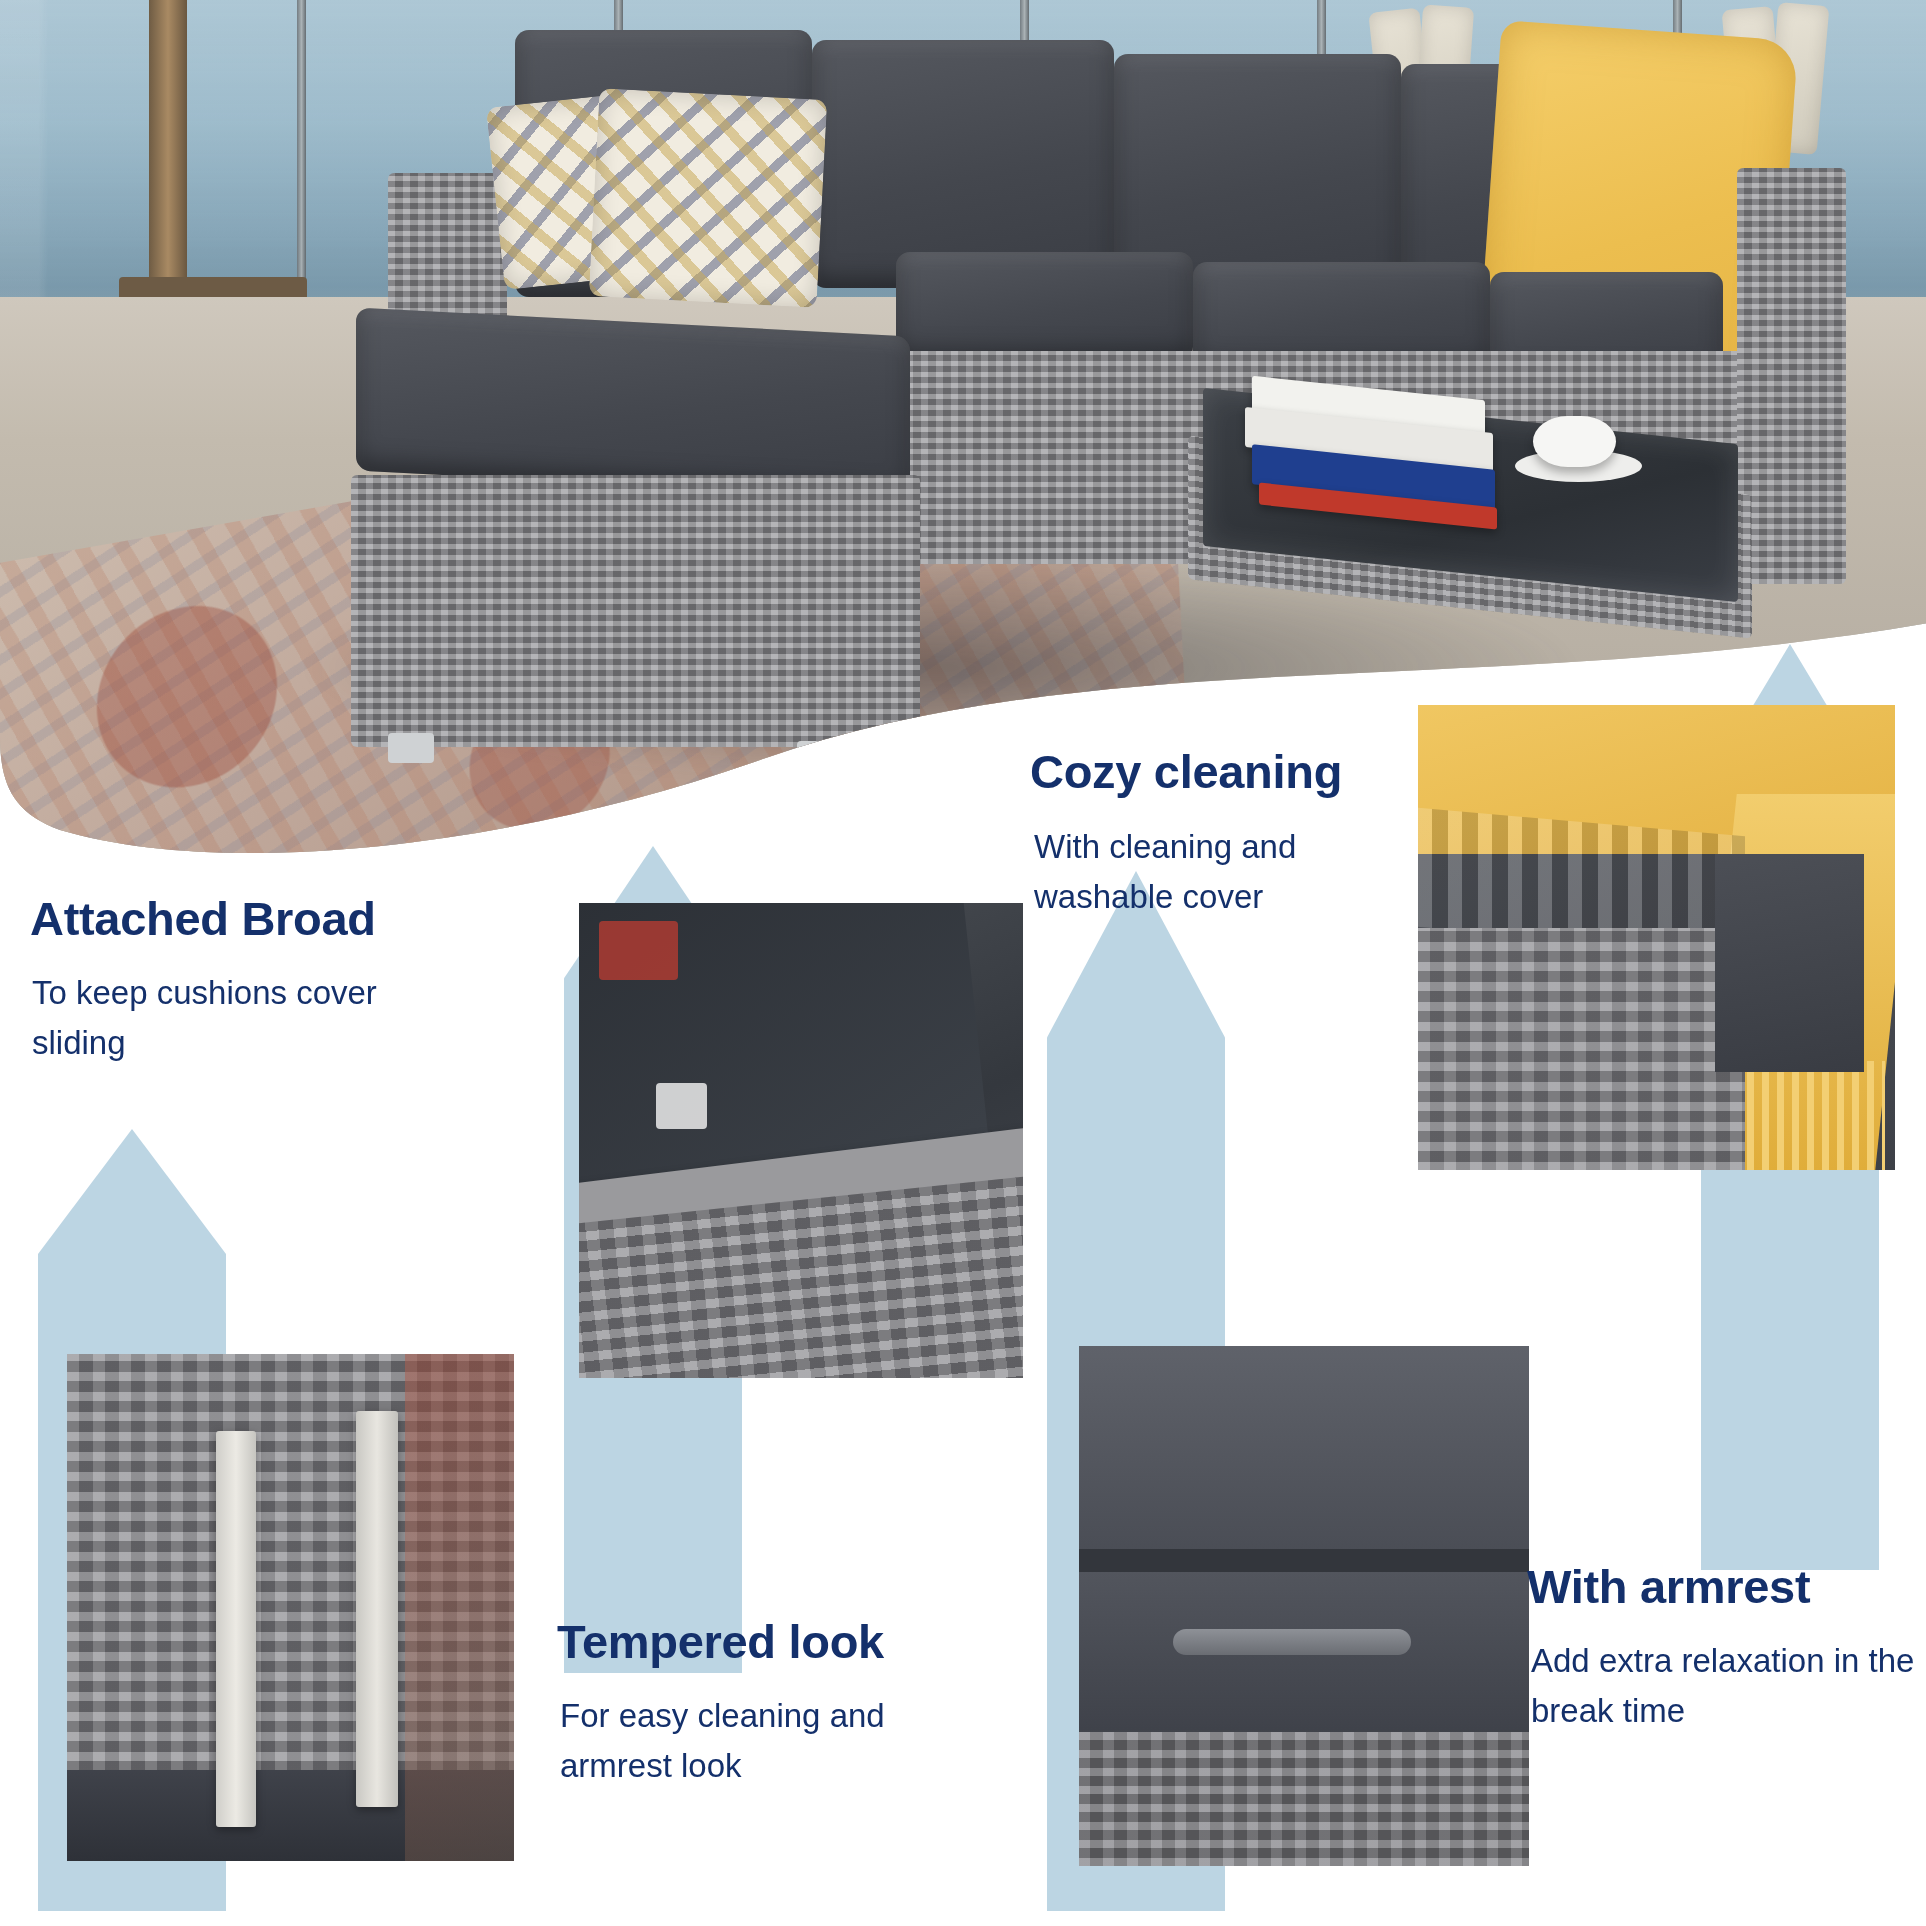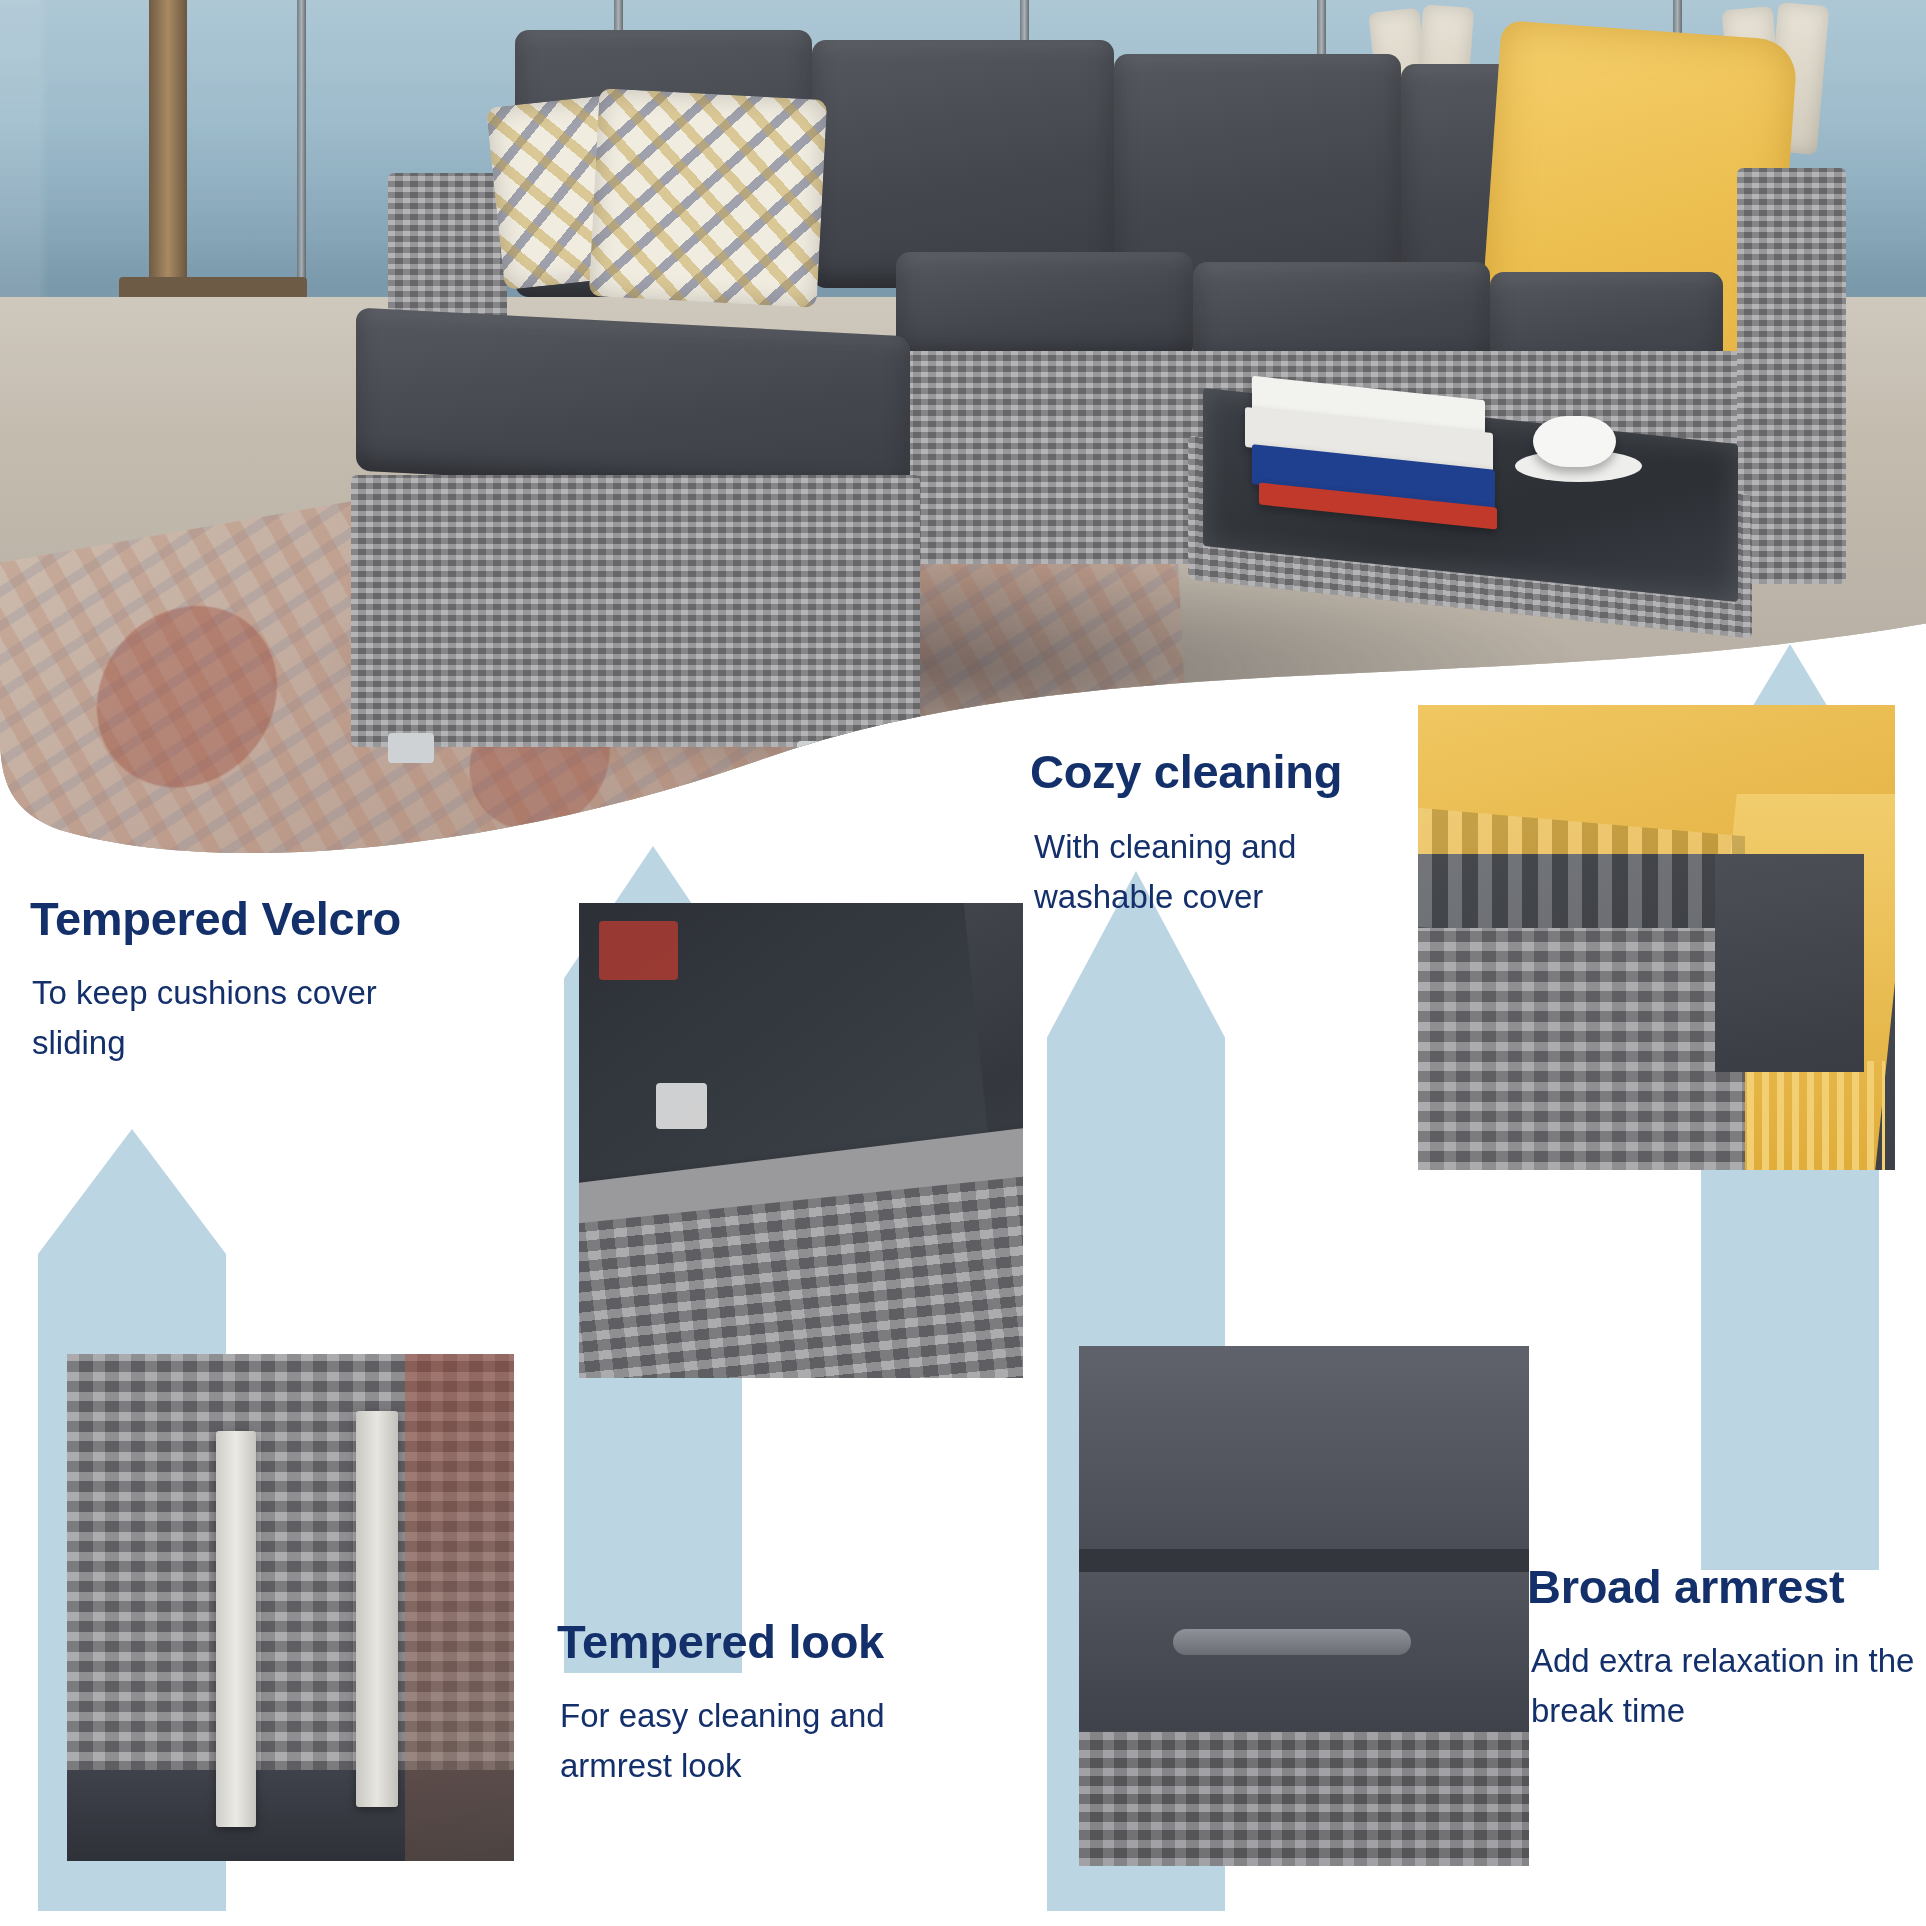--- a/index.html
+++ b/index.html
@@ -292,24 +292,24 @@
   <div style="position:absolute; inset:0; background:linear-gradient(170deg,#5b5e65,#45484f 50%,#3a3d44);"></div>
   <div style="position:absolute; left:0; top:0; width:100%; height:208px; background:linear-gradient(180deg,#5f626a,#4a4d55);"></div>
   <div style="position:absolute; left:0; top:203px; width:100%; height:24px; background:#33363c;"></div>
   <div style="position:absolute; left:0; top:226px; width:100%; height:158px; background:linear-gradient(180deg,#52555d,#3f424a);"></div>
   <div style="position:absolute; left:94px; top:283px; width:238px; height:26px; background:linear-gradient(180deg,#8e9197,#6a6d73); border-radius:13px;"></div>
   <div style="position:absolute; left:0; bottom:0; width:100%; height:134px; background-color:#7e7e83;
               background-image:repeating-linear-gradient(0deg, rgba(255,255,255,0.18) 0 8px, rgba(0,0,0,0.2) 8px 18px),
                                repeating-linear-gradient(90deg, rgba(255,255,255,0.12) 0 11px, rgba(0,0,0,0.16) 11px 24px);"></div>
 </div>
 
-<div class="callout-title" style="left:30px; top:891px;">Tempered Velcro</div>
+<div class="callout-title" style="left:30px; top:891px;">Attached Broad</div>
 <div class="callout-text" style="left:32px; top:968px; width:347px;">To keep cushions cover sliding</div>
 
 <div class="callout-title" style="left:557px; top:1614px;">Tempered look</div>
 <div class="callout-text" style="left:560px; top:1691px; width:396px;">For easy cleaning and armrest look</div>
 
 <div class="callout-title" style="left:1030px; top:744px;">Cozy cleaning</div>
 <div class="callout-text" style="left:1034px; top:822px; width:342px;">With cleaning and washable cover</div>
 
-<div class="callout-title" style="left:1527px; top:1559px;">Broad armrest</div>
+<div class="callout-title" style="left:1527px; top:1559px;">With armrest</div>
 <div class="callout-text" style="left:1531px; top:1636px; width:386px;">Add extra relaxation in the break time</div>
 
 
 </body></html>

